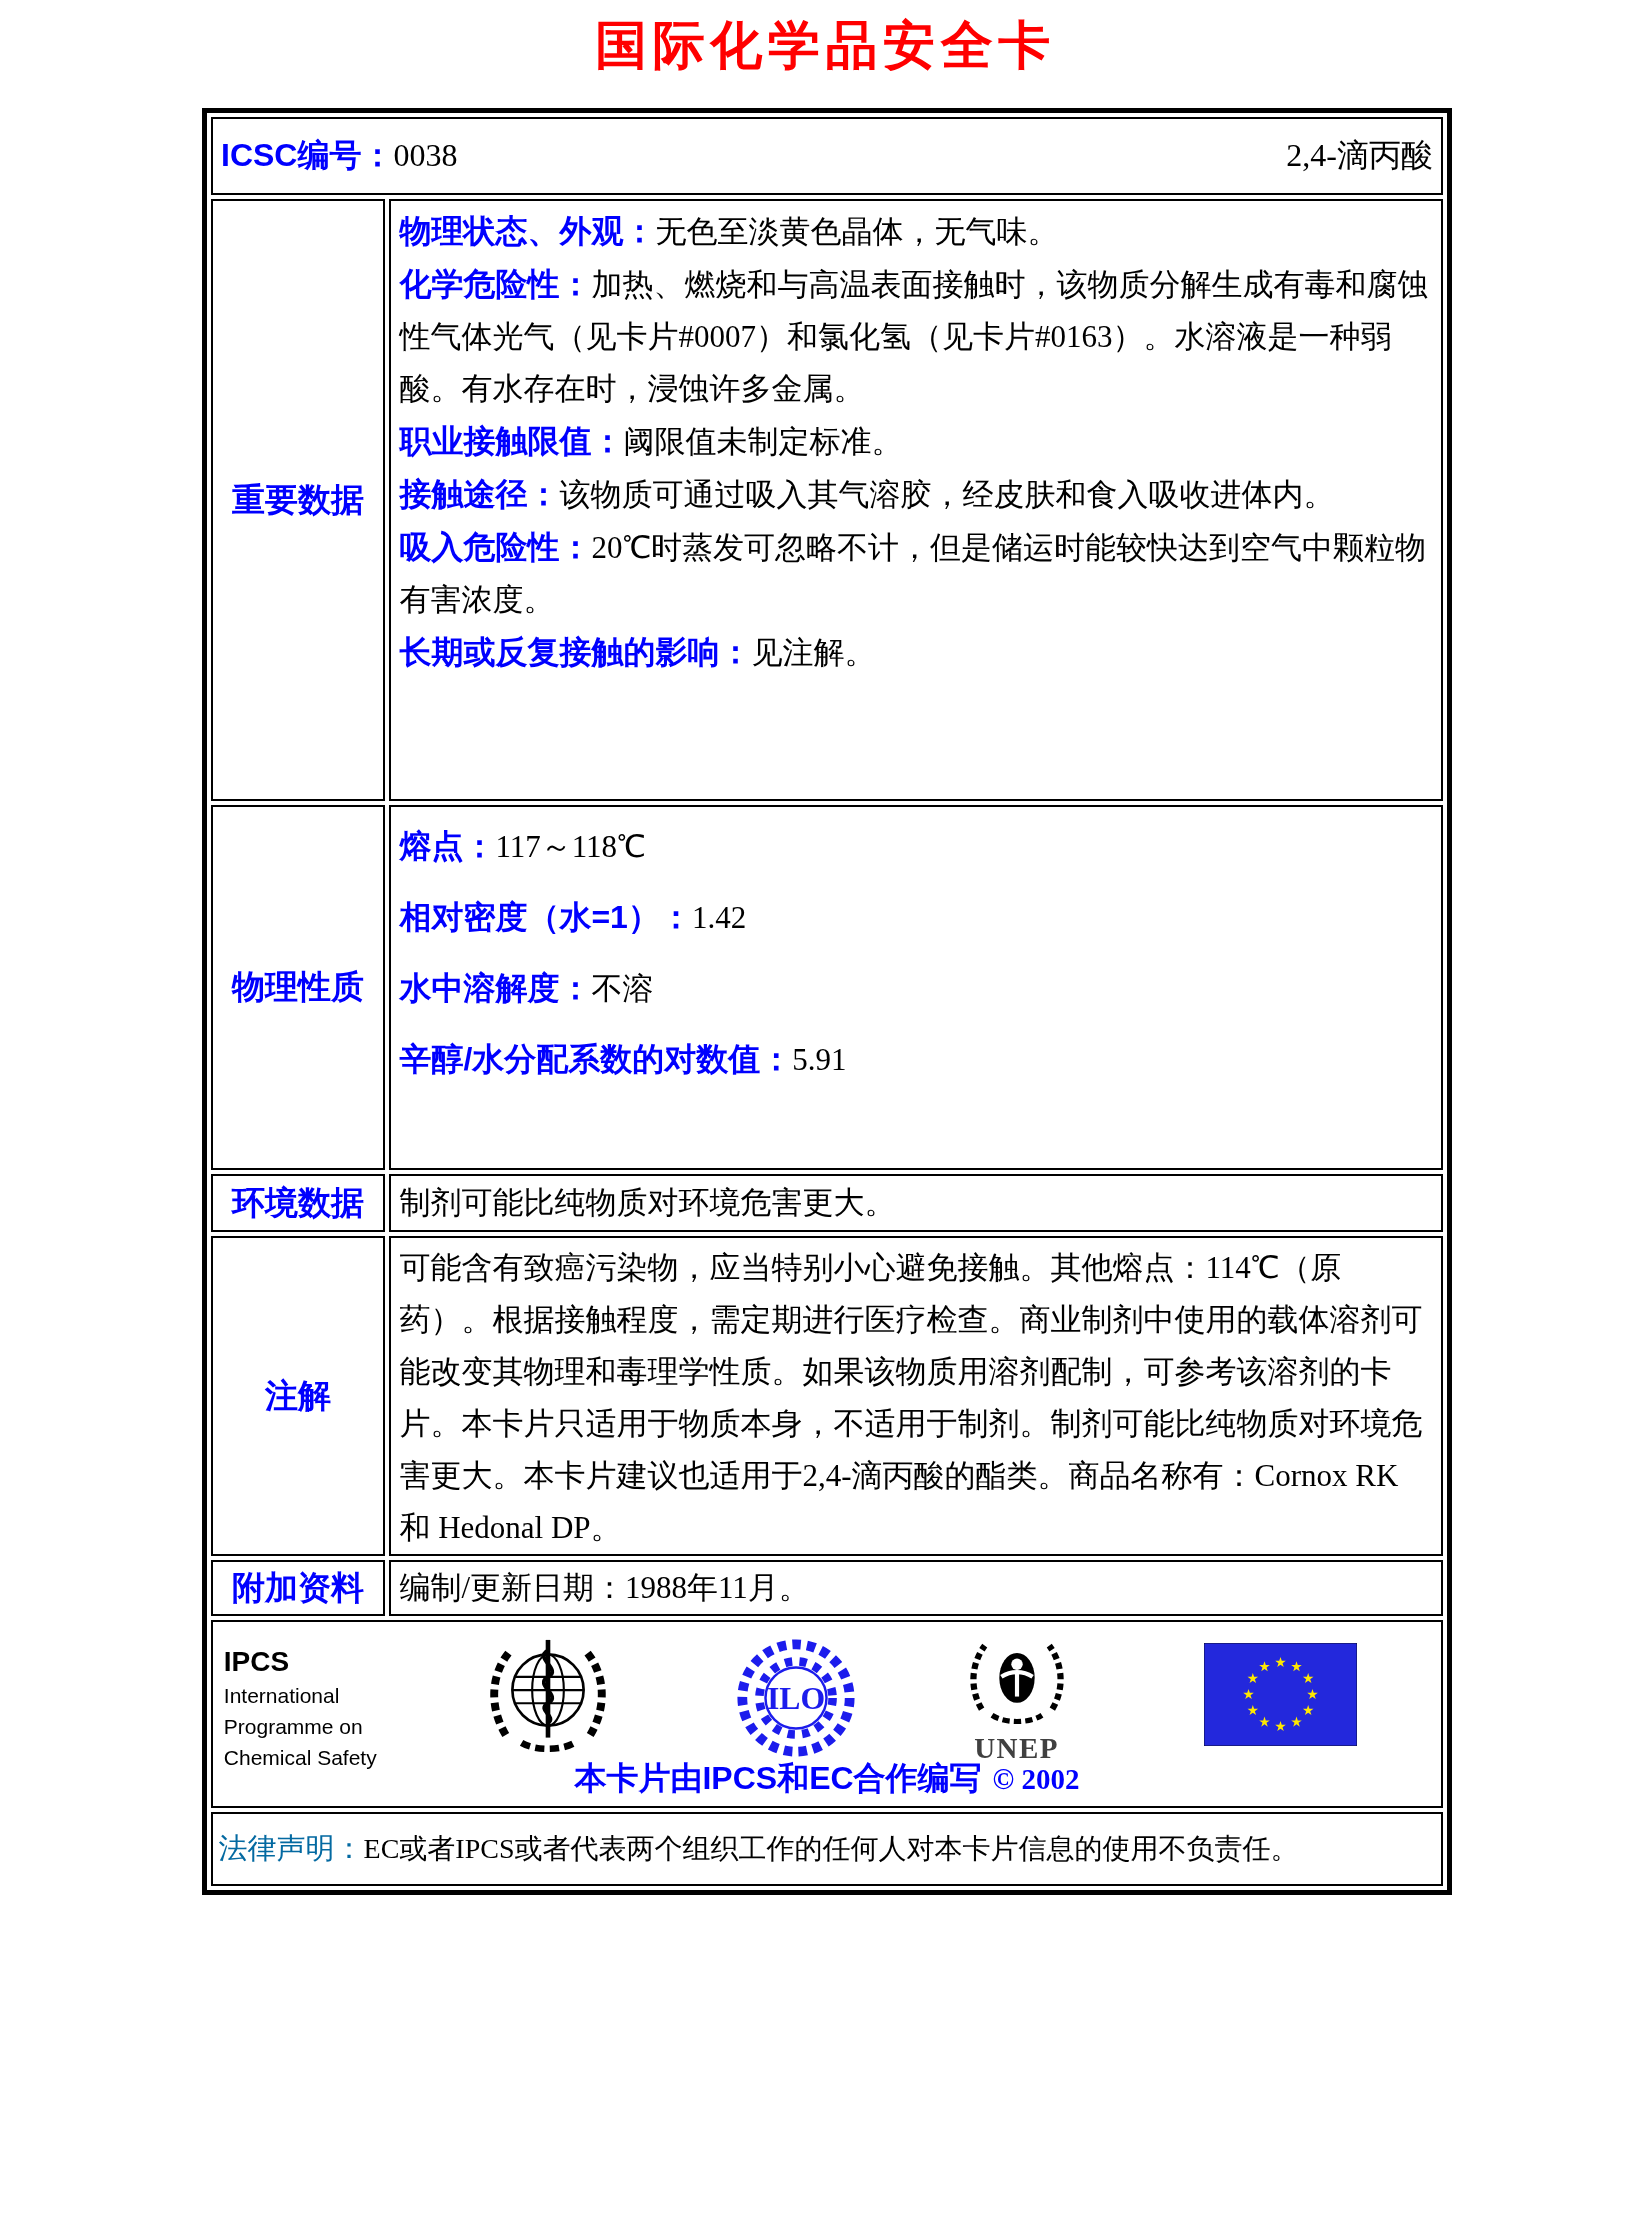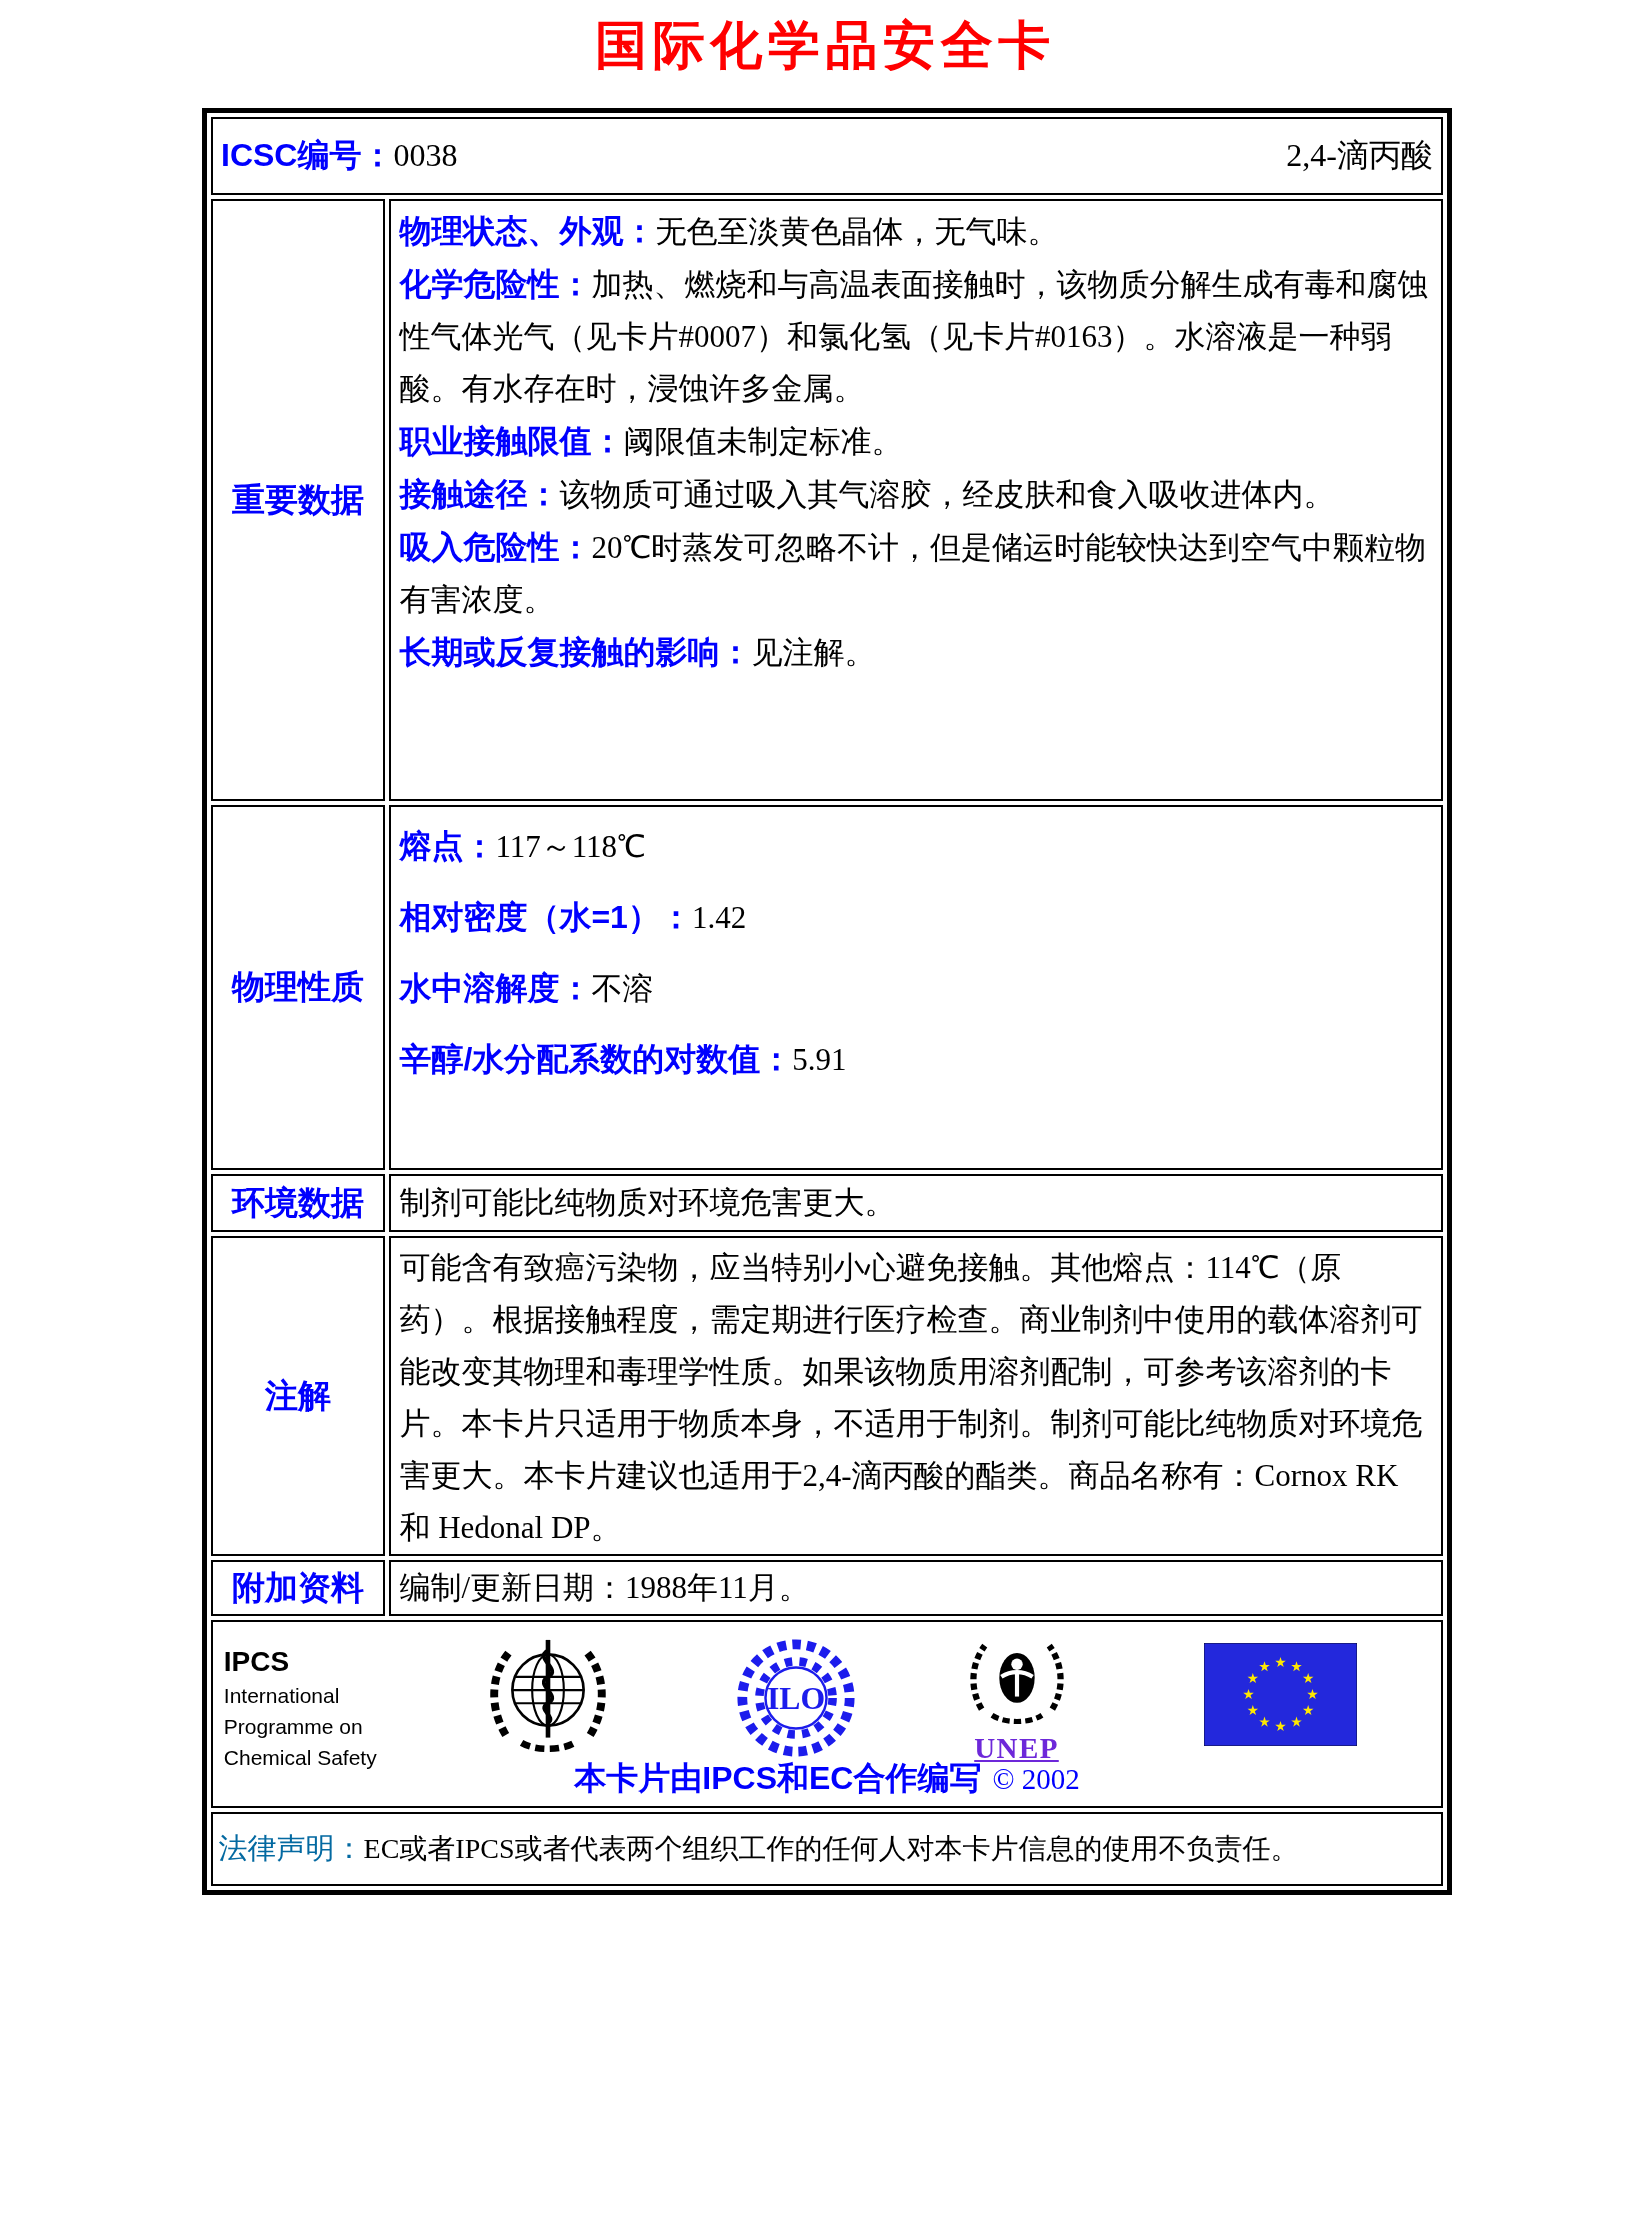--- a/index.html
+++ b/index.html
@@ -59,29 +59,29 @@
     position:absolute; left:9.8px; top:21px;
     font-family:"Liberation Sans", sans-serif; color:#000;
   }
   .ipcs-abbr { font-size:28px; font-weight:bold; line-height:36px; }
   .ipcs-line { font-size:21px; line-height:31px; }
   .who-logo  { position:absolute; left:268px; top:8.4px; }
   .ilo-logo  { position:absolute; left:521px; top:14px; }
   .unep-logo { position:absolute; left:747px; top:7px; text-align:center; width:111px; }
   .unep-text {
     font-family:"Liberation Serif", serif; font-weight:bold;
-    font-size:29px; letter-spacing:1.4px; color:#6d28d9; margin-top:-4.2px;text-decoration:underline;
+    font-size:29px; letter-spacing:1.4px; color:#404040; margin-top:-4.2px;
   }
   .eu-flag { position:absolute; left:990px; top:19.5px; }
   .credit-line {
     position:absolute; bottom:4.2px; left:0; width:100%; text-align:center;
     color:#0000fe; font-family:"Liberation Sans", sans-serif;
     font-weight:bold; font-size:32px;
   }
-  .copyright { font-weight:normal; font-size:29px; margin-left:11px; font-family:"Liberation Serif", serif; }
+  .copyright { font-weight:bold; font-size:29px; margin-left:11px; font-family:"Liberation Serif", serif; }
 </style>
 </head>
 <body>
 
 <div class="page">
 
   <div class="title">国际化学品安全卡</div>
 
   <table class="card">
     <colgroup>

